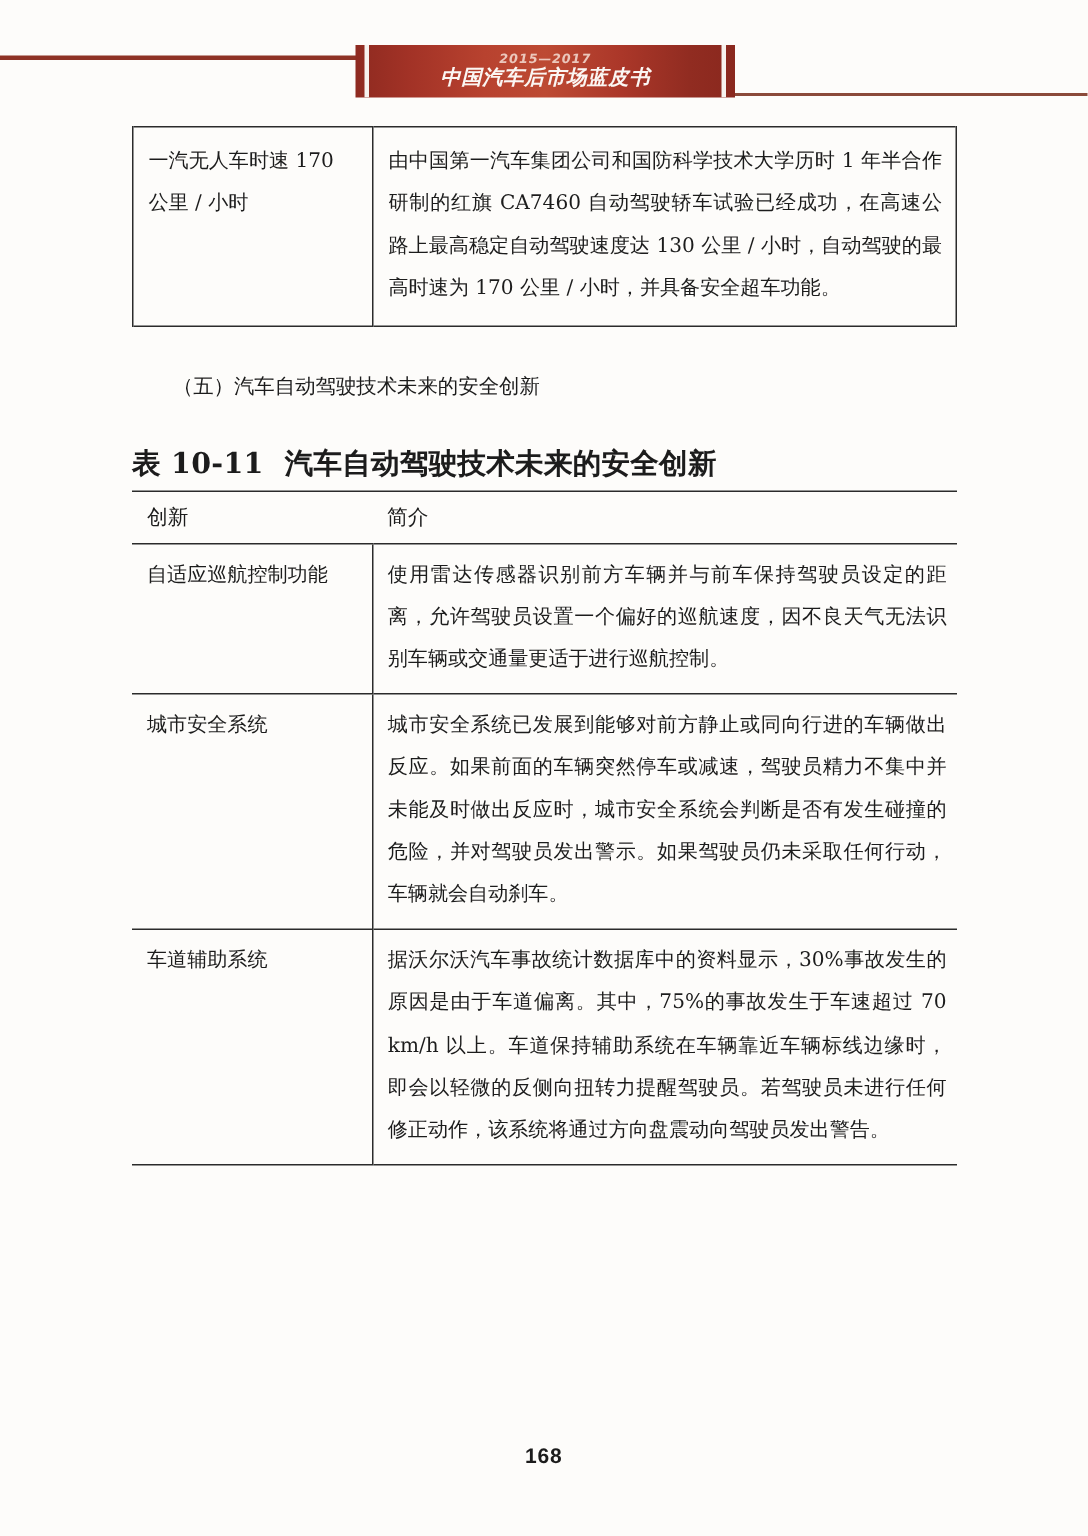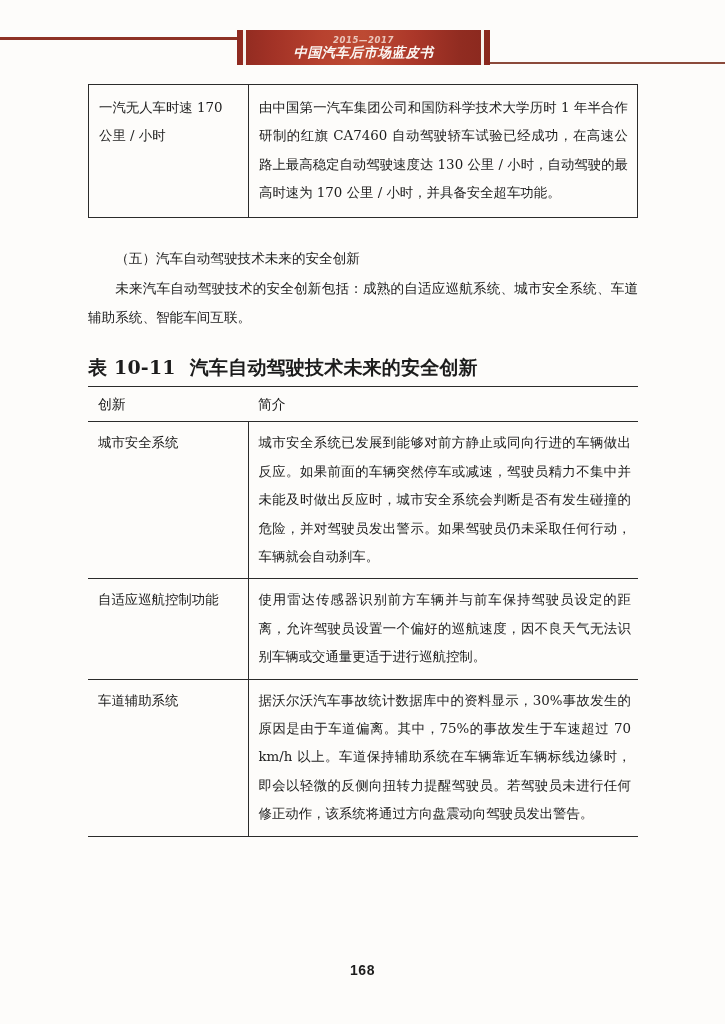--- a/index.html
+++ b/index.html
@@ -197,48 +197,47 @@
           <p class="cell-text">一汽无人车时速 170 公里 / 小时</p>
         </td>
         <td class="c2">
           <p class="cell-text just">由中国第一汽车集团公司和国防科学技术大学历时 1 年半合作研制的红旗 CA7460 自动驾驶轿车试验已经成功，在高速公路上最高稳定自动驾驶速度达 130 公里 / 小时，自动驾驶的最高时速为 170 公里 / 小时，并具备安全超车功能。</p>
         </td>
       </tr>
     </tbody>
   </table>
 
   <p class="sec-head">（五）汽车自动驾驶技术未来的安全创新</p>
-  <p class="para">未来汽车自动驾驶技术的安全创新包括：成熟的自适应巡航系统、城市安全系统、车道辅助系统、智能车间互联。</p>
 
   <div class="tbl-caption">
     <span>表 10-11</span><span class="gap"></span><span>汽车自动驾驶技术未来的安全创新</span>
   </div>
 
   <table class="tbl-open">
     <thead>
       <tr>
         <th class="h1">创新</th>
         <th class="h2">简介</th>
       </tr>
     </thead>
     <tbody>
       <tr>
         <td class="c1">
+          <p class="cell-text">自适应巡航控制功能</p>
+        </td>
+        <td class="c2">
+          <p class="cell-text just">使用雷达传感器识别前方车辆并与前车保持驾驶员设定的距离，允许驾驶员设置一个偏好的巡航速度，因不良天气无法识别车辆或交通量更适于进行巡航控制。</p>
+        </td>
+      </tr>
+      <tr>
+        <td class="c1">
           <p class="cell-text">城市安全系统</p>
         </td>
         <td class="c2">
           <p class="cell-text just">城市安全系统已发展到能够对前方静止或同向行进的车辆做出反应。如果前面的车辆突然停车或减速，驾驶员精力不集中并未能及时做出反应时，城市安全系统会判断是否有发生碰撞的危险，并对驾驶员发出警示。如果驾驶员仍未采取任何行动，车辆就会自动刹车。</p>
-        </td>
-      </tr>
-      <tr>
-        <td class="c1">
-          <p class="cell-text">自适应巡航控制功能</p>
-        </td>
-        <td class="c2">
-          <p class="cell-text just">使用雷达传感器识别前方车辆并与前车保持驾驶员设定的距离，允许驾驶员设置一个偏好的巡航速度，因不良天气无法识别车辆或交通量更适于进行巡航控制。</p>
         </td>
       </tr>
       <tr>
         <td class="c1">
           <p class="cell-text">车道辅助系统</p>
         </td>
         <td class="c2">
           <p class="cell-text just">据沃尔沃汽车事故统计数据库中的资料显示，30%事故发生的原因是由于车道偏离。其中，75%的事故发生于车速超过 70 km/h 以上。车道保持辅助系统在车辆靠近车辆标线边缘时，即会以轻微的反侧向扭转力提醒驾驶员。若驾驶员未进行任何修正动作，该系统将通过方向盘震动向驾驶员发出警告。</p>
         </td>
       </tr>

